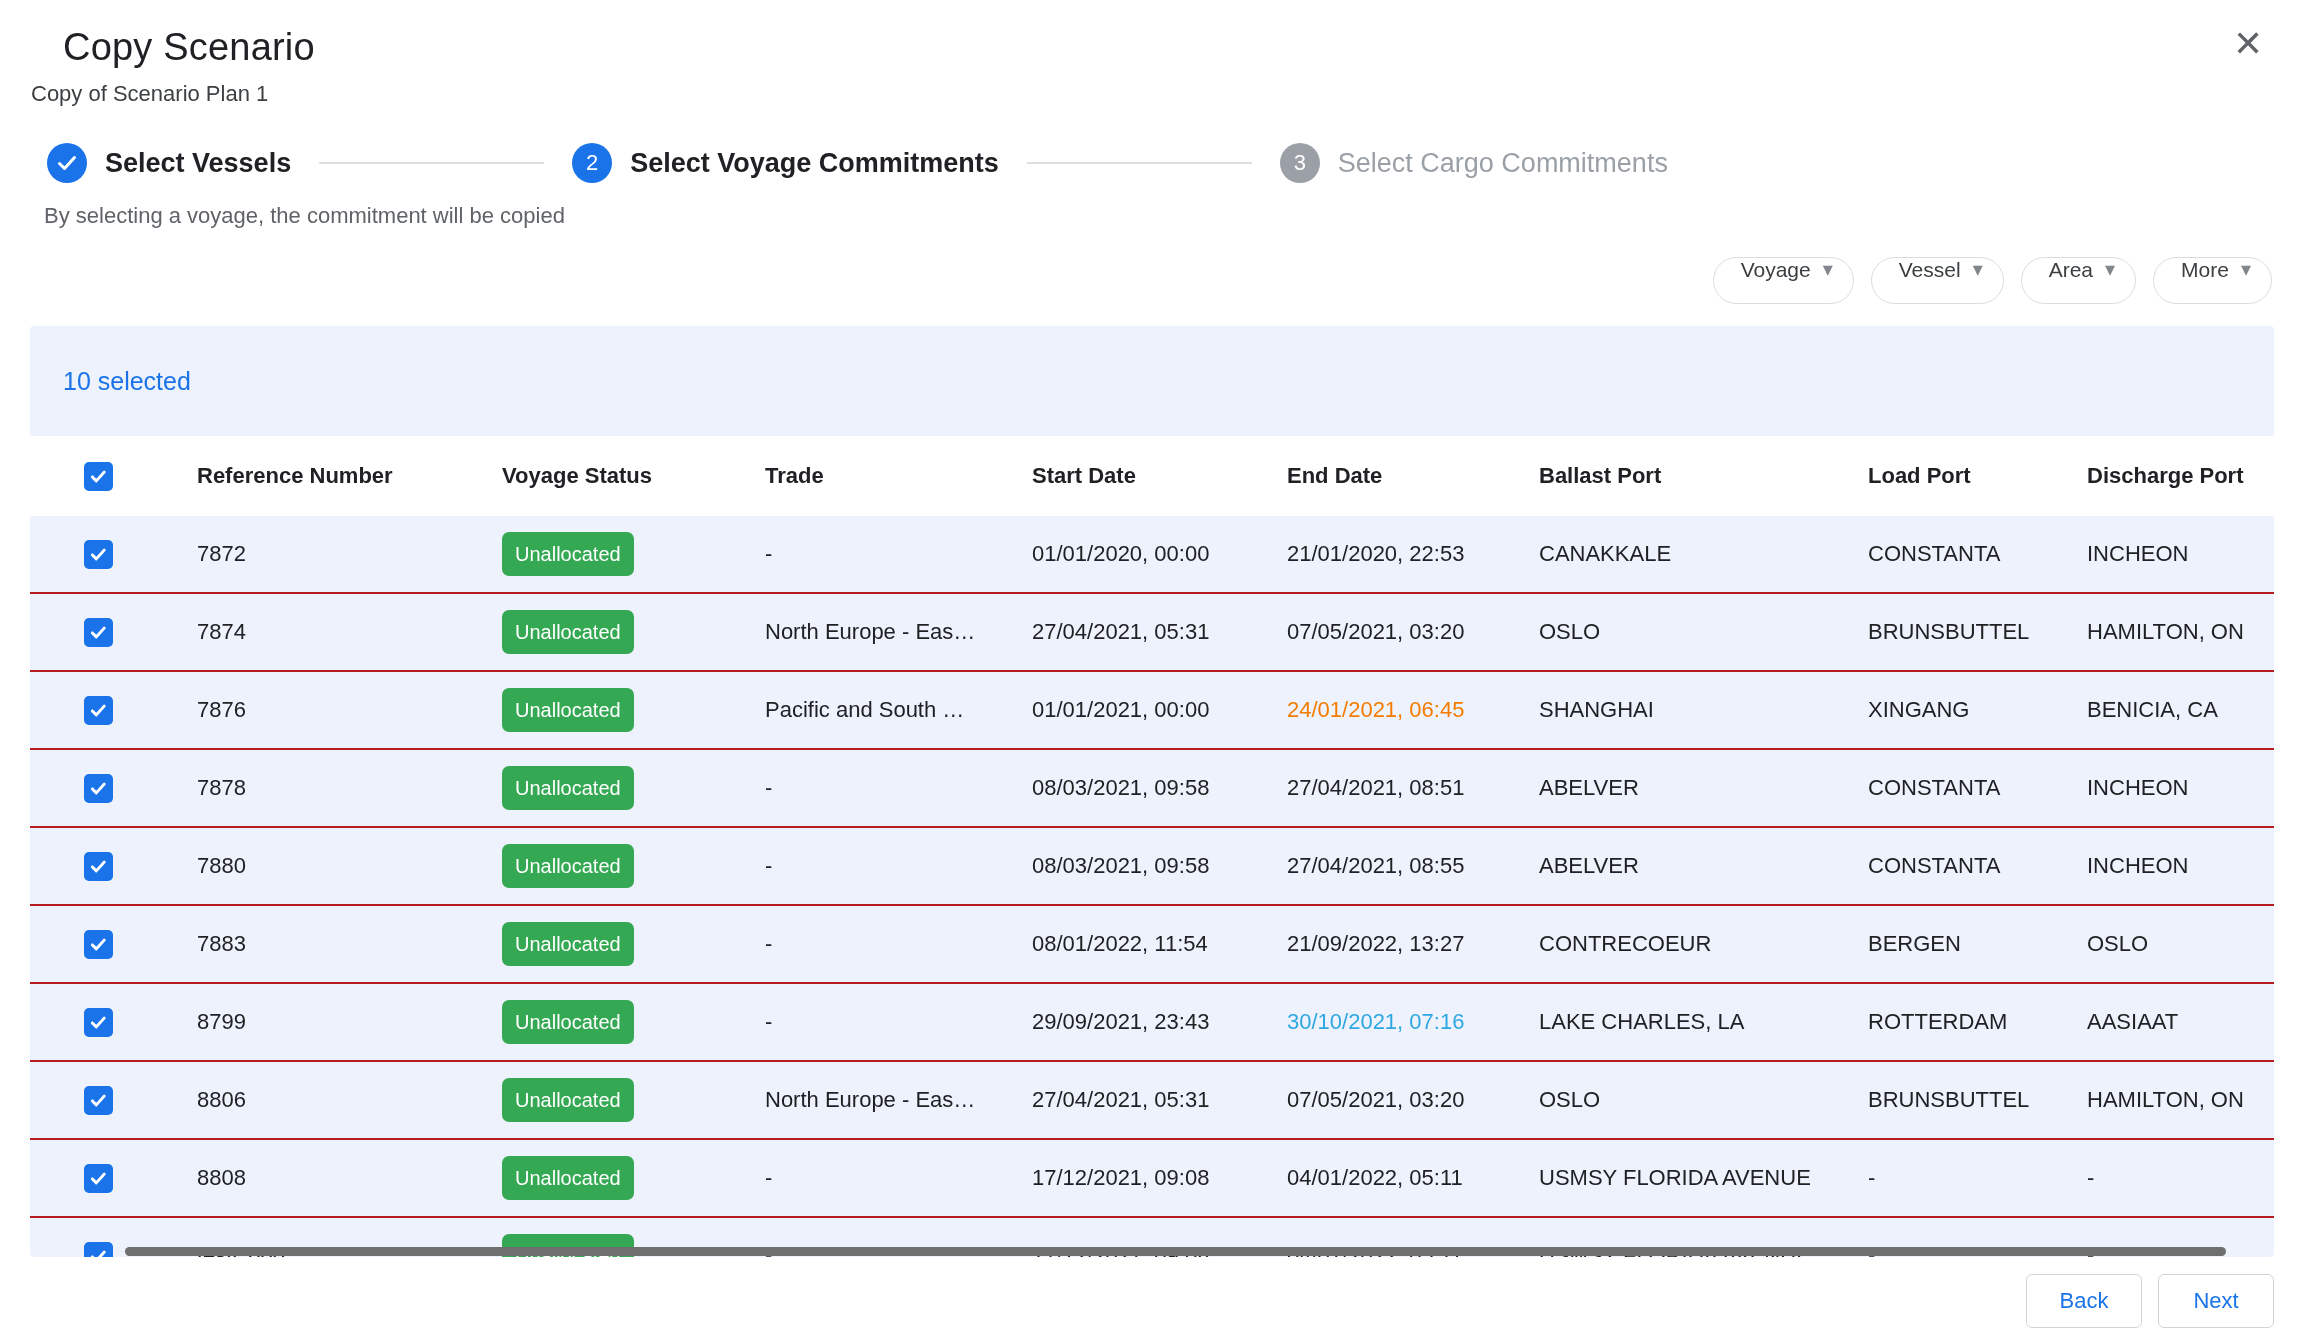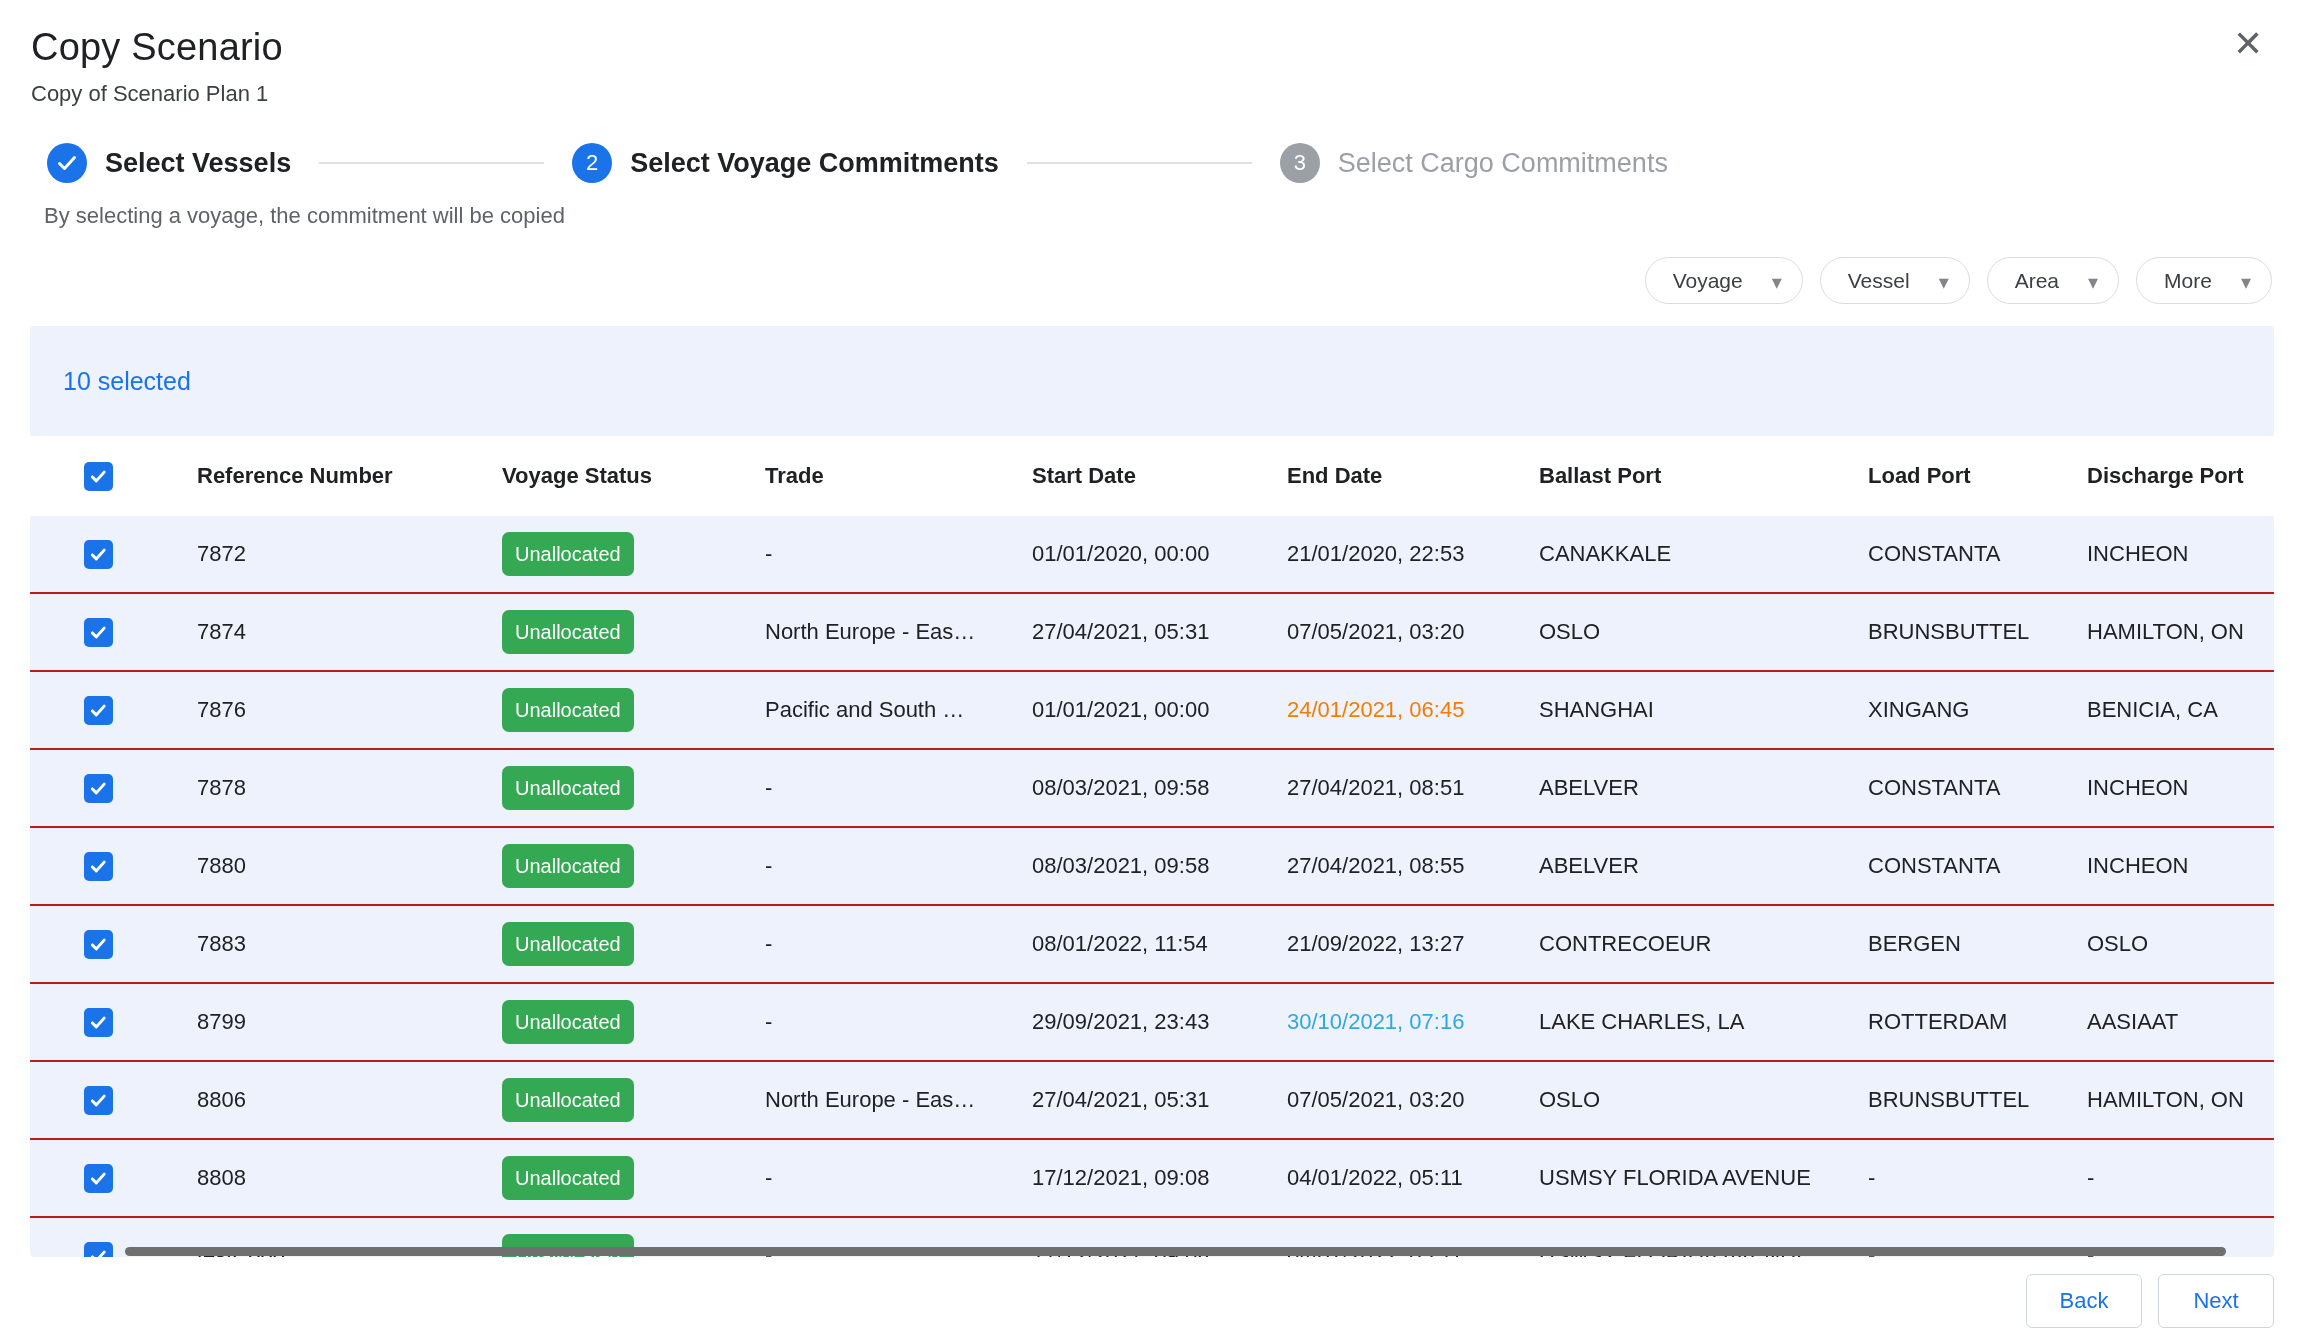--- a/index.html
+++ b/index.html
@@ -16,21 +16,21 @@
   *{box-sizing:border-box;margin:0;padding:0;}
   html,body{width:2304px;height:1333px;overflow:hidden;}
   body{
     font-family:"Liberation Sans", sans-serif;
     background:#ffffff;
     color:var(--text);
     position:relative;
   }
   
   .header{padding:26px 30px 0 31px;position:relative;}
-  .title{font-size:38px;font-weight:500;letter-spacing:.2px;}
+  .title{font-size:38px;font-weight:500;letter-spacing:.2px;margin-left:32px;}
   .subtitle{font-size:22px;margin-top:12px;color:#3c4043;}
   .close-btn{
     position:absolute;top:22px;right:34px;width:44px;height:44px;
     display:flex;align-items:center;justify-content:center;
     font-size:36px;color:var(--muted);cursor:pointer;line-height:1;
   }
   
   .stepper{display:flex;align-items:center;padding-left:47px;margin-top:36px;}
   .step{display:flex;align-items:center;}
   .step-circle{
@@ -41,21 +41,21 @@
   .step.pending .step-circle{background:#9aa0a6;}
   .step-label{margin-left:18px;font-size:27px;font-weight:700;color:var(--text);}
   .step.pending .step-label{color:#9aa0a6;font-weight:400;}
   .connector{width:225px;height:2px;background:#e0e0e0;margin:0 28px;}
   .check-svg{width:24px;height:24px;}
   .helper-text{margin:20px 0 0 44px;font-size:22px;color:var(--muted);}
   
   .filters{display:flex;justify-content:flex-end;gap:17px;margin:28px 32px 0 0;}
   .pill{
     height:47px;padding:0 20px 0 27px;border:1.5px solid var(--border);
-    border-radius:24px;background:#fff;display:flex;align-items:center;gap:29px;
+    border-radius:24px;background:#fff;display:flex;align-items:flex-start;gap:12px;
     font-size:21px;color:#3c4043;cursor:pointer;
   }
   .caret{font-size:20px;color:#80868b;line-height:1;transform:translateY(1px);}
   
   .panel{
     margin:22px 30px 0 30px;height:931px;background:var(--panel);
     border-radius:4px;position:relative;overflow:hidden;
   }
   .selected-bar{height:110px;display:flex;align-items:center;padding-left:33px;}
   .selected-count{color:var(--accent);font-size:25px;}

